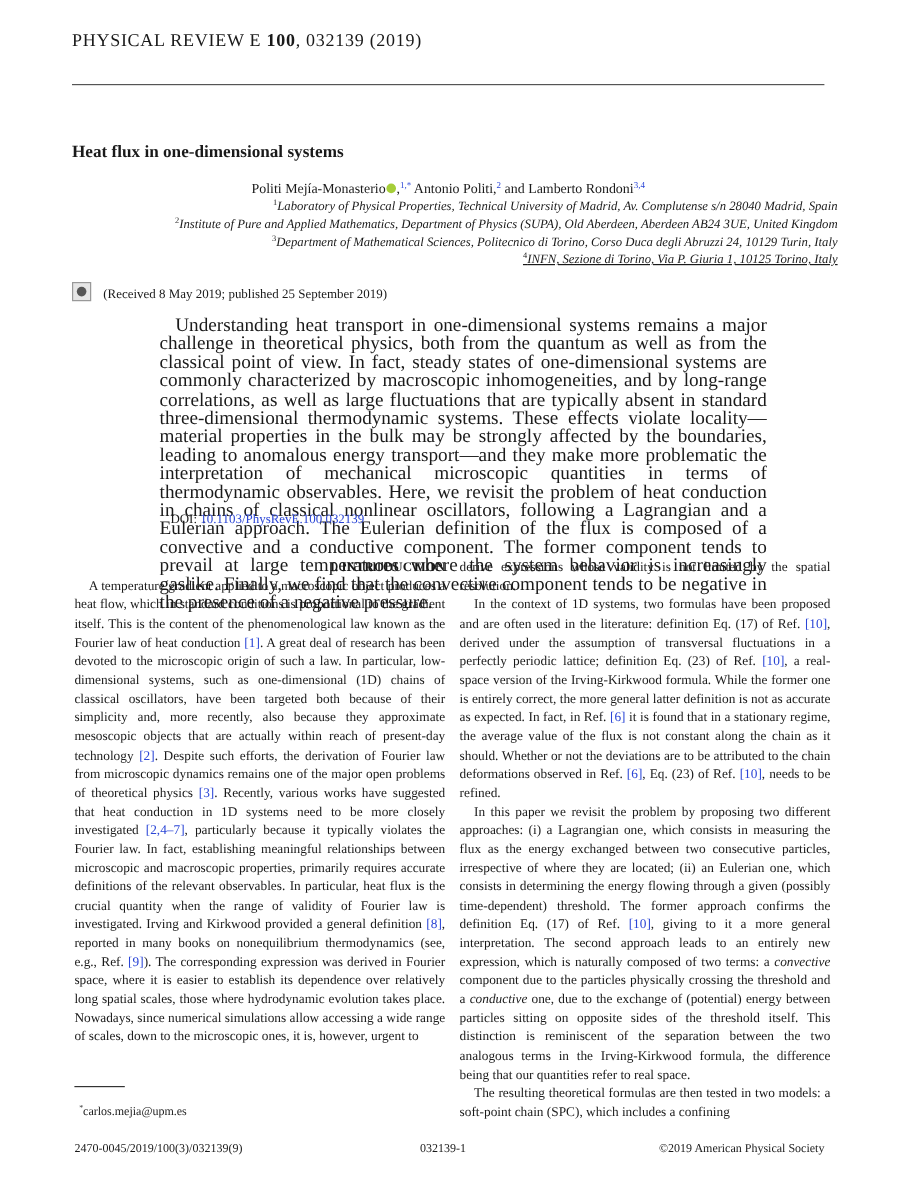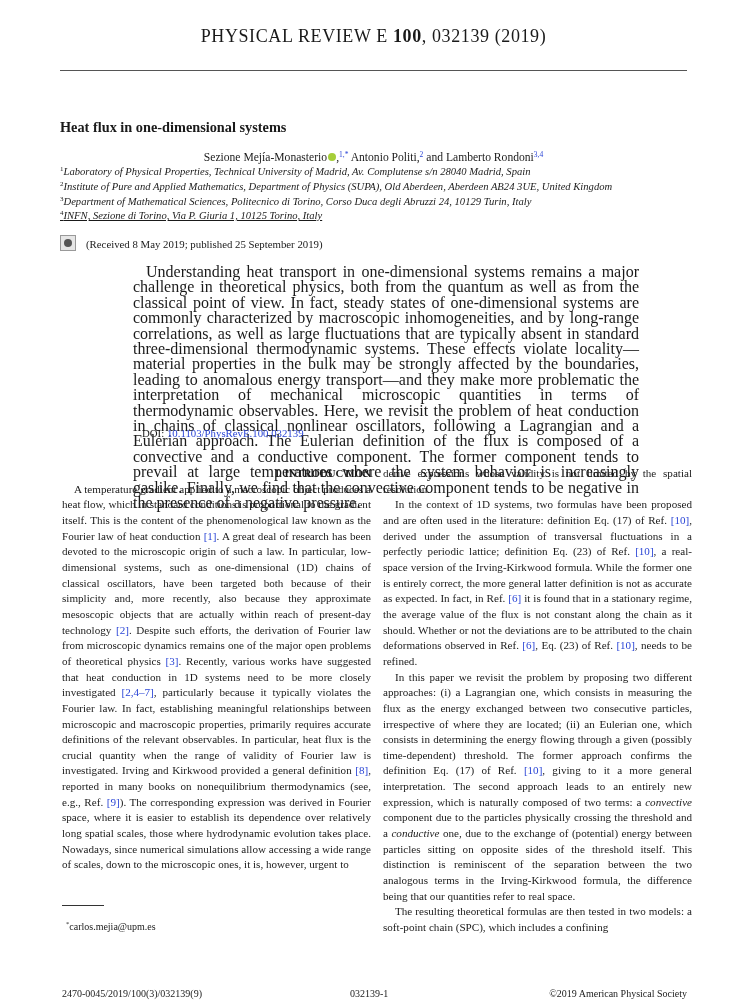--- a/index.html
+++ b/index.html
@@ -1,61 +1,61 @@
 <!DOCTYPE html>
 <html><head>
 <meta charset="utf-8">
 <style>
   html, body { margin: 0; padding: 0; background: #ffffff; }
   body { width: 750px; height: 1000px; position: relative; overflow: hidden;
     font-family: "Liberation Serif", "DejaVu Serif", serif; color: #1a1a1a; }
   a, .ref { color: #2a45d6; text-decoration: none; }
-  .header { position: absolute; left: 60px; top: 26px; width: 627px; text-align: center;
-    font-size: 18px; letter-spacing: 0.6px; }
+  .header { position: absolute; left: 60px; top: 26px; width: 627px; 
+    font-size: 15px; letter-spacing: 0.6px; }
   .header b { font-weight: bold; }
   .header-rule { position: absolute; left: 60px; top: 70px; width: 627px; height: 1.3px; background: #555; }
   .title { position: absolute; left: 60px; top: 119px; width: 627px; text-align: left;
     font-weight: bold; font-size: 14.3px; }
   .authors { position: absolute; left: 60px; top: 150px; width: 627px; text-align: center; font-size: 11.6px; }
   .authors sup { font-size: 7.5px; vertical-align: 4px; }
   .orcid { display: inline-block; width: 8px; height: 8px; border-radius: 50%; background: #a6ce39;
     vertical-align: 0px; margin-left: 1px; }
-  .affil { position: absolute; left: 60px; width: 627px; text-align: left; font-style: italic; font-size: 10.6px; }
+  .affil { position: absolute; left: 71px; width: 627px; text-align: right; font-style: italic; font-size: 10.6px; }
   .affil sup { font-size: 7px; vertical-align: 4px; font-style: normal; }
   .received { position: absolute; left: 60px; top: 235px; width: 627px; text-align: left; font-size: 10.8px; }
   .received .badge { display: inline-block; width: 14px; height: 14px; border: 1px solid #999; background: #e6e6e6;
     vertical-align: -3px; margin-right: 10px; position: relative; }
   .received .badge::after { content: ""; position: absolute; left: 3px; top: 3px; width: 8px; height: 8px; border-radius: 50%;
     background: #555; }
   .abstract { position: absolute; left: 133px; top: 264px; width: 506px; font-size: 16px; line-height: 15.4px;
     text-align: justify; text-indent: 13px; }
   .doi { position: absolute; left: 127px; top: 427px; font-size: 10.8px; margin-left: 15px; }
   .col { position: absolute; top: 466px; width: 309px; font-size: 11.1px; line-height: 15.65px; text-align: justify; }
   .col.left { left: 62px; }
   .col.right { left: 383px; }
   .col p { margin: 0; text-indent: 12px; }
   .section-head { text-align: right; font-weight: bold; font-size: 10.8px; margin-bottom: 4px; text-indent: 0 !important; }
   .footnote-rule { position: absolute; left: 62px; top: 905px; width: 42px; height: 1px; background: #333; }
   .footnote { position: absolute; left: 66px; top: 920px; font-size: 10px; }
   .footnote sup { font-size: 6.5px; vertical-align: 4px; }
-  .footer { position: absolute; top: 988px; font-size: 10px; text-align: center; }
+  .footer { position: absolute; top: 952px; font-size: 10px; text-align: center; }
   .footer.l { left: 62px; } .footer.c { left: 350px; } .footer.r { right: 63px; }
 </style>
 </head>
 <body>
 
 <div class="header">
   <span>PHYSICAL REVIEW E</span>
   <b>100</b><span>, 032139 (2019)</span>
 </div>
 <div class="header-rule"></div>
 
 <div class="title">Heat flux in one-dimensional systems</div>
 
-<div class="authors" id="authors"><span>Sezione Mejía-Monasterio</span><span class="orcid"></span>,<sup class="ref">1,*</sup> <span>Antonio Politi,</span><sup class="ref">2</sup> and <span>Lamberto Rondoni</span><sup class="ref">3,4</sup></div>
+<div class="authors" id="authors"><span>Politi Mejía-Monasterio</span><span class="orcid"></span>,<sup class="ref">1,*</sup> <span>Antonio Politi,</span><sup class="ref">2</sup> and <span>Lamberto Rondoni</span><sup class="ref">3,4</sup></div>
 
 <div id="affils">
     <div class="affil" style="top: 165px;"><sup>1</sup><span>Laboratory of Physical Properties, Technical University of Madrid, Av. Complutense s/n 28040 Madrid, Spain</span></div>
     <div class="affil" style="top: 180px;"><sup>2</sup><span>Institute of Pure and Applied Mathematics, Department of Physics (SUPA), Old Aberdeen, Aberdeen AB24 3UE, United Kingdom</span></div>
     <div class="affil" style="top: 195px;"><sup>3</sup><span>Department of Mathematical Sciences, Politecnico di Torino, Corso Duca degli Abruzzi 24, 10129 Turin, Italy</span></div>
     <div class="affil" style="top: 209px; text-decoration: underline;"><sup>4</sup><span>INFN, Sezione di Torino, Via P. Giuria 1, 10125 Torino, Italy</span></div>
   </div>
 
 <div class="received">
   <span class="badge"></span><span>(Received 8 May 2019; published 25 September 2019)</span>

